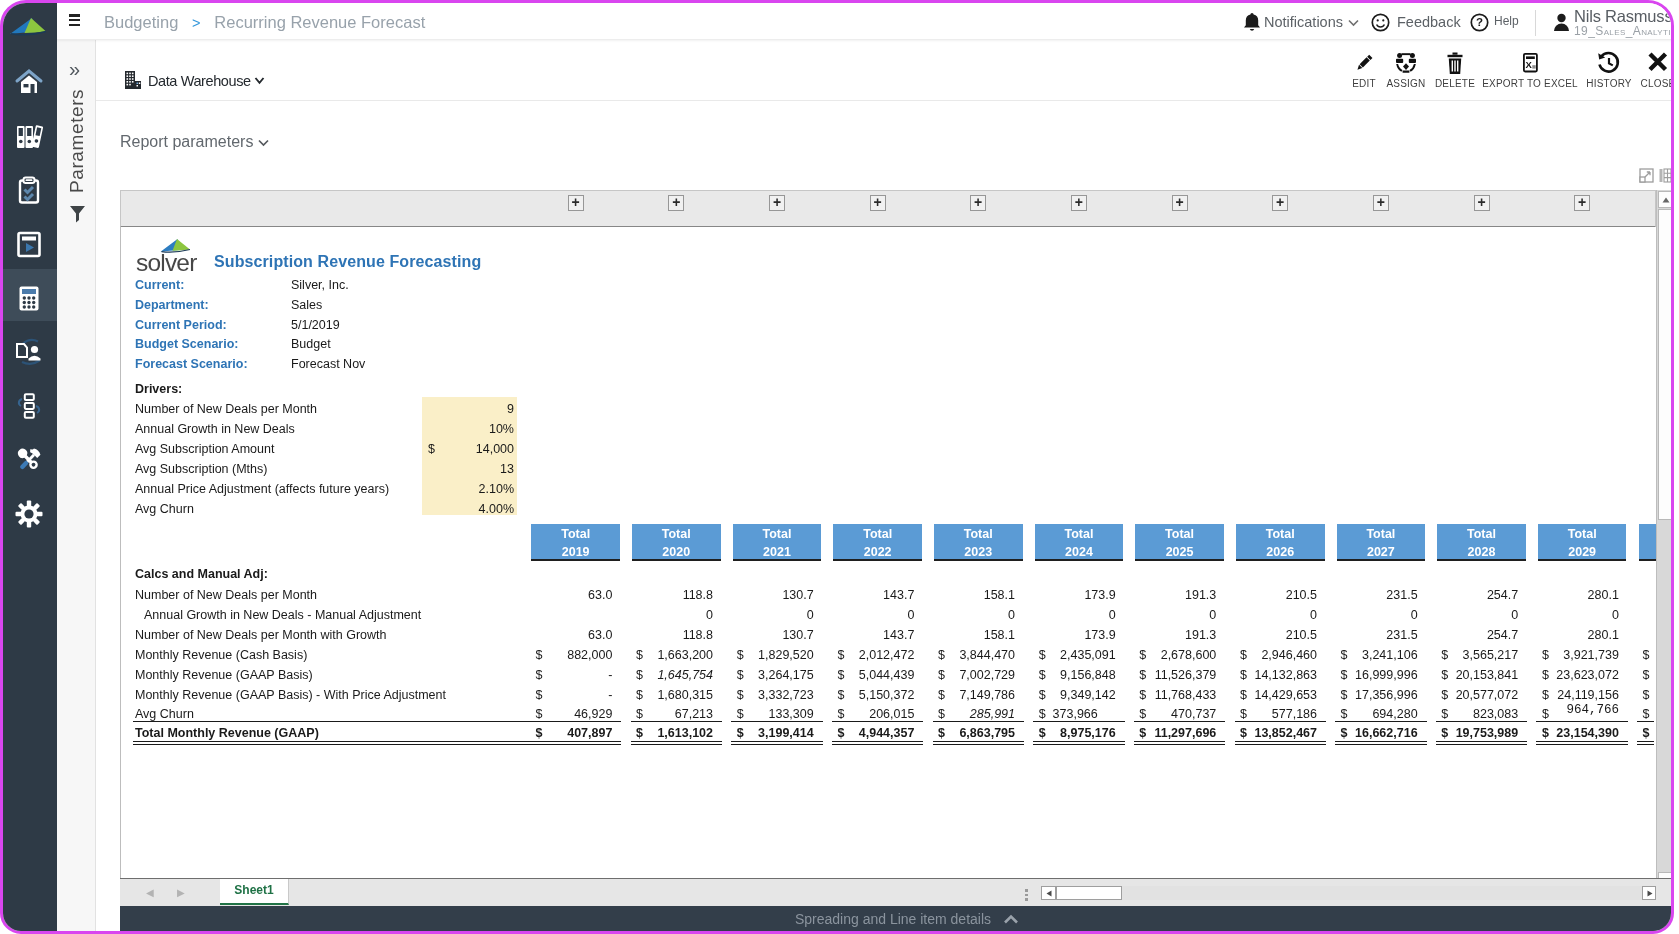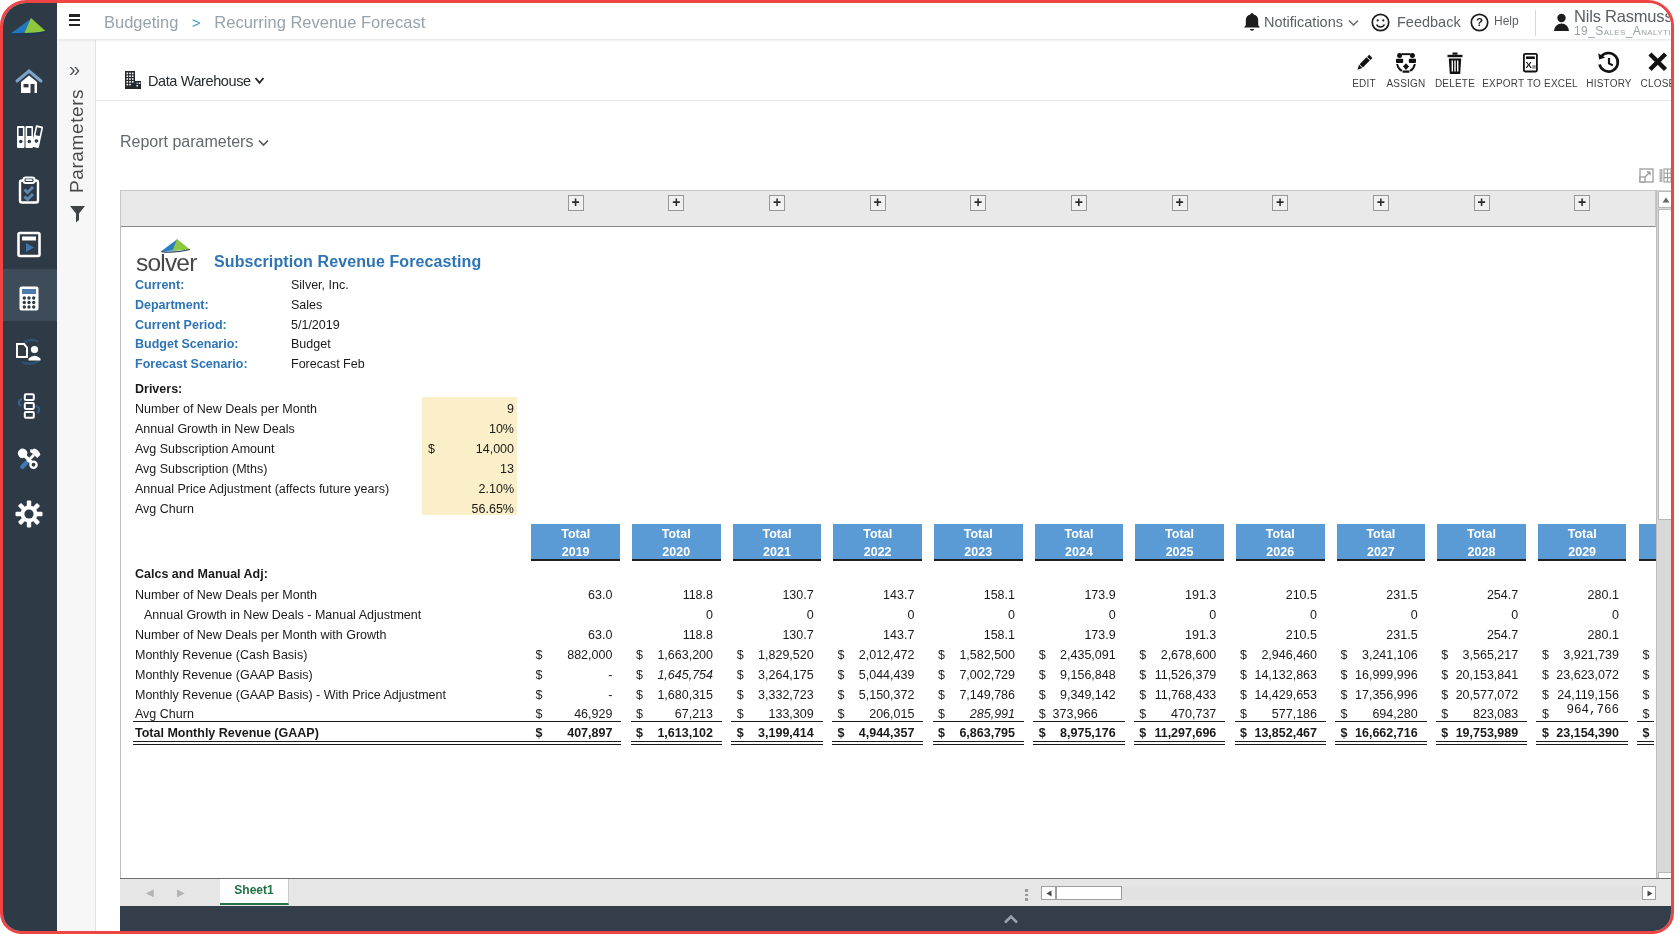--- a/index.html
+++ b/index.html
@@ -1,17 +1,17 @@
 <!DOCTYPE html>
 <html><head><meta charset="utf-8"><style>
 *{margin:0;padding:0;box-sizing:border-box}
 html,body{width:1679px;height:934px;background:#fff;overflow:hidden;
   font-family:"Liberation Sans",sans-serif;}
 #win{position:absolute;left:0;top:0;width:1674px;height:934px;
-  border:3px solid #ef4444;border-top-width:3px;
+  border:3px solid #d946ef;border-top-width:3px;
   border-radius:26px 26px 21px 21px;background:#fff;overflow:hidden}
 .abs{position:absolute}
 .sheettxt{font-size:12.5px;color:#1a1a1a;white-space:nowrap}
 .num{position:absolute;text-align:right;font-size:12.5px;color:#1a1a1a;white-space:nowrap}
 .dol{position:absolute;font-size:12.5px;color:#1a1a1a}
 .blab{color:#2e74b5;font-weight:bold}
 </style></head><body>
 <div id="win">
 
 <div class="abs" style="left:0;top:0;width:54px;height:928px;background:#2e3a46"></div>
@@ -295,36 +295,36 @@
 <div class="abs" style="left:211px;top:250px;font-size:16px;letter-spacing:0.1px;font-weight:bold;color:#2e74b5">Subscription Revenue Forecasting</div>
 <div class="abs sheettxt blab" style="left:132px;top:275px">Current:</div>
 <div class="abs sheettxt" style="left:288px;top:275px">Silver, Inc.</div>
 <div class="abs sheettxt blab" style="left:132px;top:294.8px">Department:</div>
 <div class="abs sheettxt" style="left:288px;top:294.8px">Sales</div>
 <div class="abs sheettxt blab" style="left:132px;top:314.6px">Current Period:</div>
 <div class="abs sheettxt" style="left:288px;top:314.6px">5/1/2019</div>
 <div class="abs sheettxt blab" style="left:132px;top:334.40000000000003px">Budget Scenario:</div>
 <div class="abs sheettxt" style="left:288px;top:334.40000000000003px">Budget</div>
 <div class="abs sheettxt blab" style="left:132px;top:354.20000000000005px">Forecast Scenario:</div>
-<div class="abs sheettxt" style="left:288px;top:354.20000000000005px">Forecast Feb</div>
+<div class="abs sheettxt" style="left:288px;top:354.20000000000005px">Forecast Nov</div>
 <div class="abs sheettxt" style="left:132px;top:379px;font-weight:bold">Drivers:</div>
 <div class="abs" style="left:419px;top:394px;width:95px;height:118px;background:#faefc8"></div>
 <div class="abs sheettxt" style="left:132px;top:399px">Number of New Deals per Month</div>
 <div class="num" style="left:419px;top:399px;width:92px">9</div>
 <div class="abs sheettxt" style="left:132px;top:419px">Annual Growth in New Deals</div>
 <div class="num" style="left:419px;top:419px;width:92px">10%</div>
 <div class="abs sheettxt" style="left:132px;top:439px">Avg Subscription Amount</div>
 <div class="abs sheettxt" style="left:425px;top:439px">$</div>
 <div class="num" style="left:419px;top:439px;width:92px">14,000</div>
 <div class="abs sheettxt" style="left:132px;top:459px">Avg Subscription (Mths)</div>
 <div class="num" style="left:419px;top:459px;width:92px">13</div>
 <div class="abs sheettxt" style="left:132px;top:479px">Annual Price Adjustment (affects future years)</div>
 <div class="num" style="left:419px;top:479px;width:92px">2.10%</div>
 <div class="abs sheettxt" style="left:132px;top:499px">Avg Churn</div>
-<div class="num" style="left:419px;top:499px;width:92px">56.65%</div>
+<div class="num" style="left:419px;top:499px;width:92px">4.00%</div>
 <div class="abs" style="left:528.4px;top:521px;width:88.5px;height:37px;background:#5b9bd5;border-bottom:2px solid #1f1f1f;color:#fff;font-weight:bold;font-size:12.5px;text-align:center">
       <div style="line-height:18px;padding-top:1px">Total<br>2019</div>
     </div>
 <div class="abs" style="left:629.0px;top:521px;width:88.5px;height:37px;background:#5b9bd5;border-bottom:2px solid #1f1f1f;color:#fff;font-weight:bold;font-size:12.5px;text-align:center">
       <div style="line-height:18px;padding-top:1px">Total<br>2020</div>
     </div>
 <div class="abs" style="left:729.7px;top:521px;width:88.5px;height:37px;background:#5b9bd5;border-bottom:2px solid #1f1f1f;color:#fff;font-weight:bold;font-size:12.5px;text-align:center">
       <div style="line-height:18px;padding-top:1px">Total<br>2021</div>
     </div>
 <div class="abs" style="left:830.4px;top:521px;width:88.5px;height:37px;background:#5b9bd5;border-bottom:2px solid #1f1f1f;color:#fff;font-weight:bold;font-size:12.5px;text-align:center">
@@ -391,21 +391,21 @@
 <div class="num" style="left:1534.9px;top:624.5px;width:81px;">280.1</div>
 <div class="abs sheettxt" style="left:132px;top:644.5px;">Monthly Revenue (Cash Basis)</div>
 <div class="num" style="left:528.4px;top:644.5px;width:81px;">882,000</div>
 <div class="dol" style="left:532.4px;top:644.5px;">$</div>
 <div class="num" style="left:629.0px;top:644.5px;width:81px;">1,663,200</div>
 <div class="dol" style="left:633.0px;top:644.5px;">$</div>
 <div class="num" style="left:729.7px;top:644.5px;width:81px;">1,829,520</div>
 <div class="dol" style="left:733.7px;top:644.5px;">$</div>
 <div class="num" style="left:830.4px;top:644.5px;width:81px;">2,012,472</div>
 <div class="dol" style="left:834.4px;top:644.5px;">$</div>
-<div class="num" style="left:931.0px;top:644.5px;width:81px;">1,582,500</div>
+<div class="num" style="left:931.0px;top:644.5px;width:81px;">3,844,470</div>
 <div class="dol" style="left:935.0px;top:644.5px;">$</div>
 <div class="num" style="left:1031.7px;top:644.5px;width:81px;">2,435,091</div>
 <div class="dol" style="left:1035.7px;top:644.5px;">$</div>
 <div class="num" style="left:1132.3px;top:644.5px;width:81px;">2,678,600</div>
 <div class="dol" style="left:1136.3px;top:644.5px;">$</div>
 <div class="num" style="left:1233.0px;top:644.5px;width:81px;">2,946,460</div>
 <div class="dol" style="left:1237.0px;top:644.5px;">$</div>
 <div class="num" style="left:1333.6px;top:644.5px;width:81px;">3,241,106</div>
 <div class="dol" style="left:1337.6px;top:644.5px;">$</div>
 <div class="num" style="left:1434.2px;top:644.5px;width:81px;">3,565,217</div>
@@ -569,15 +569,16 @@
 <div class="abs" style="left:1038px;top:883px;width:81px;height:14px;background:#fff;border:1px solid #9e9e9e"></div>
 <svg class="abs" style="left:1043px;top:887px" width="6" height="7" viewBox="0 0 6 7">
       <polygon points="5.5,0.5 5.5,6.5 0.5,3.5" fill="#4a4a4a"></polygon>
     </svg>
 <div class="abs" style="left:1052px;top:883px;width:1.5px;height:14px;background:#9e9e9e"></div>
 <div class="abs" style="left:1639px;top:883px;width:14px;height:14px;background:#fff;border:1px solid #9e9e9e"></div>
 <svg class="abs" style="left:1644px;top:887px" width="6" height="7" viewBox="0 0 6 7">
       <polygon points="0.5,0.5 0.5,6.5 5.5,3.5" fill="#4a4a4a"></polygon>
     </svg>
 <div class="abs" style="left:117px;top:903px;width:1557px;height:25px;background:#333e4a;border-radius:0 0 22px 0"></div>
+<div class="abs" style="left:690px;top:908px;width:400px;text-align:center;font-size:14px;color:#8b949e">Spreading and Line item details</div>
 <svg class="abs" style="left:1000px;top:911px" width="16" height="10" viewBox="0 0 16 10">
       <path d="M2 8.5 L8 2.5 L14 8.5" stroke="#9aa2ab" stroke-width="2.6" fill="none"></path>
     </svg>
 </div>
 </body></html>

